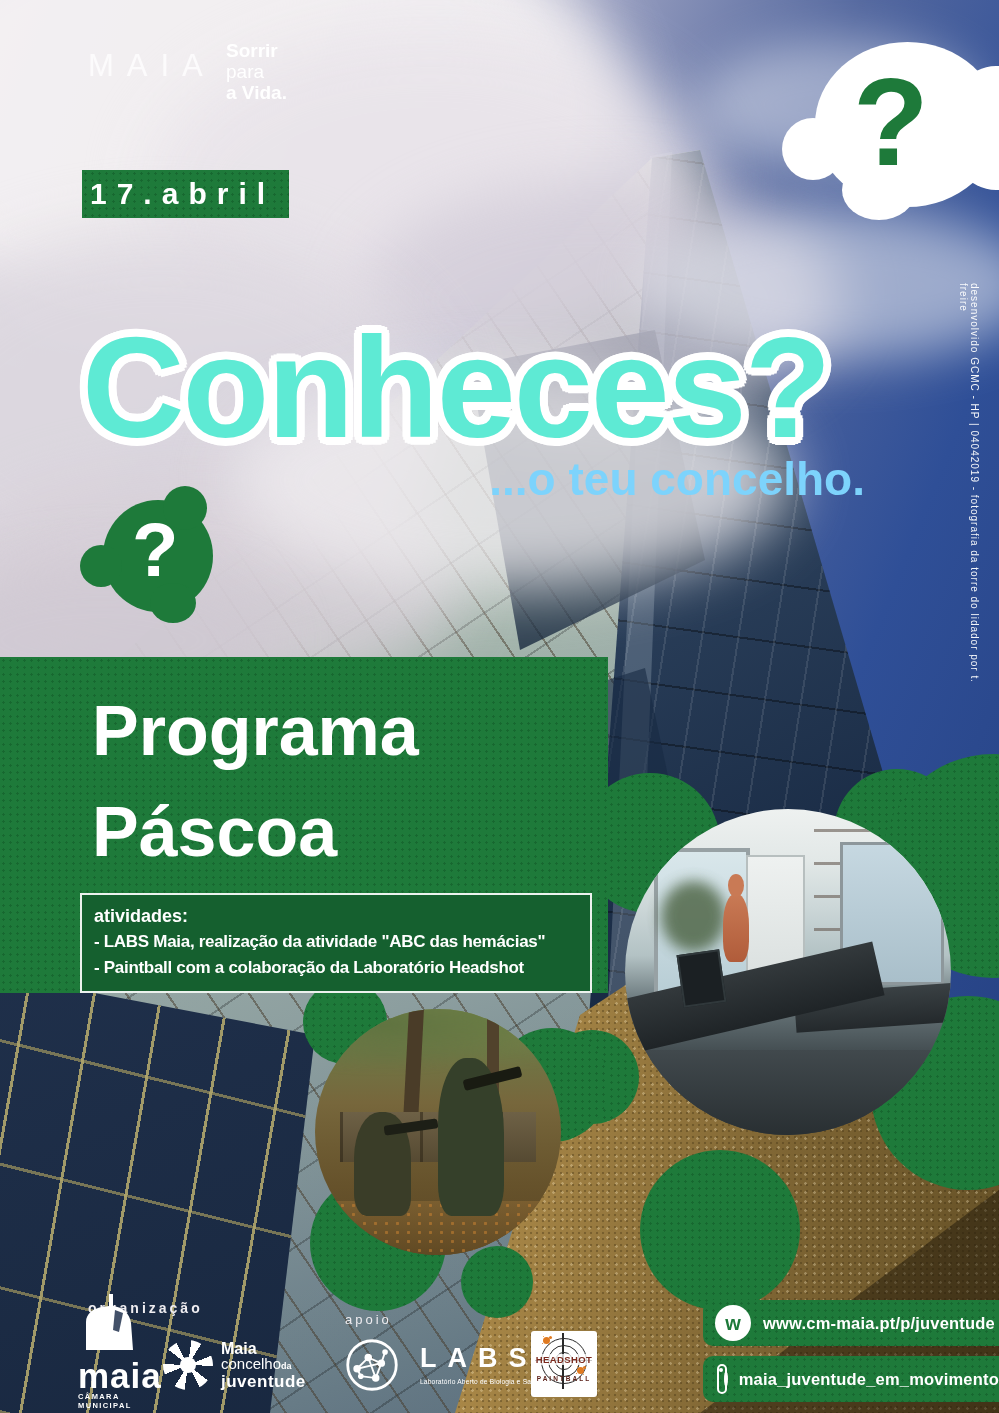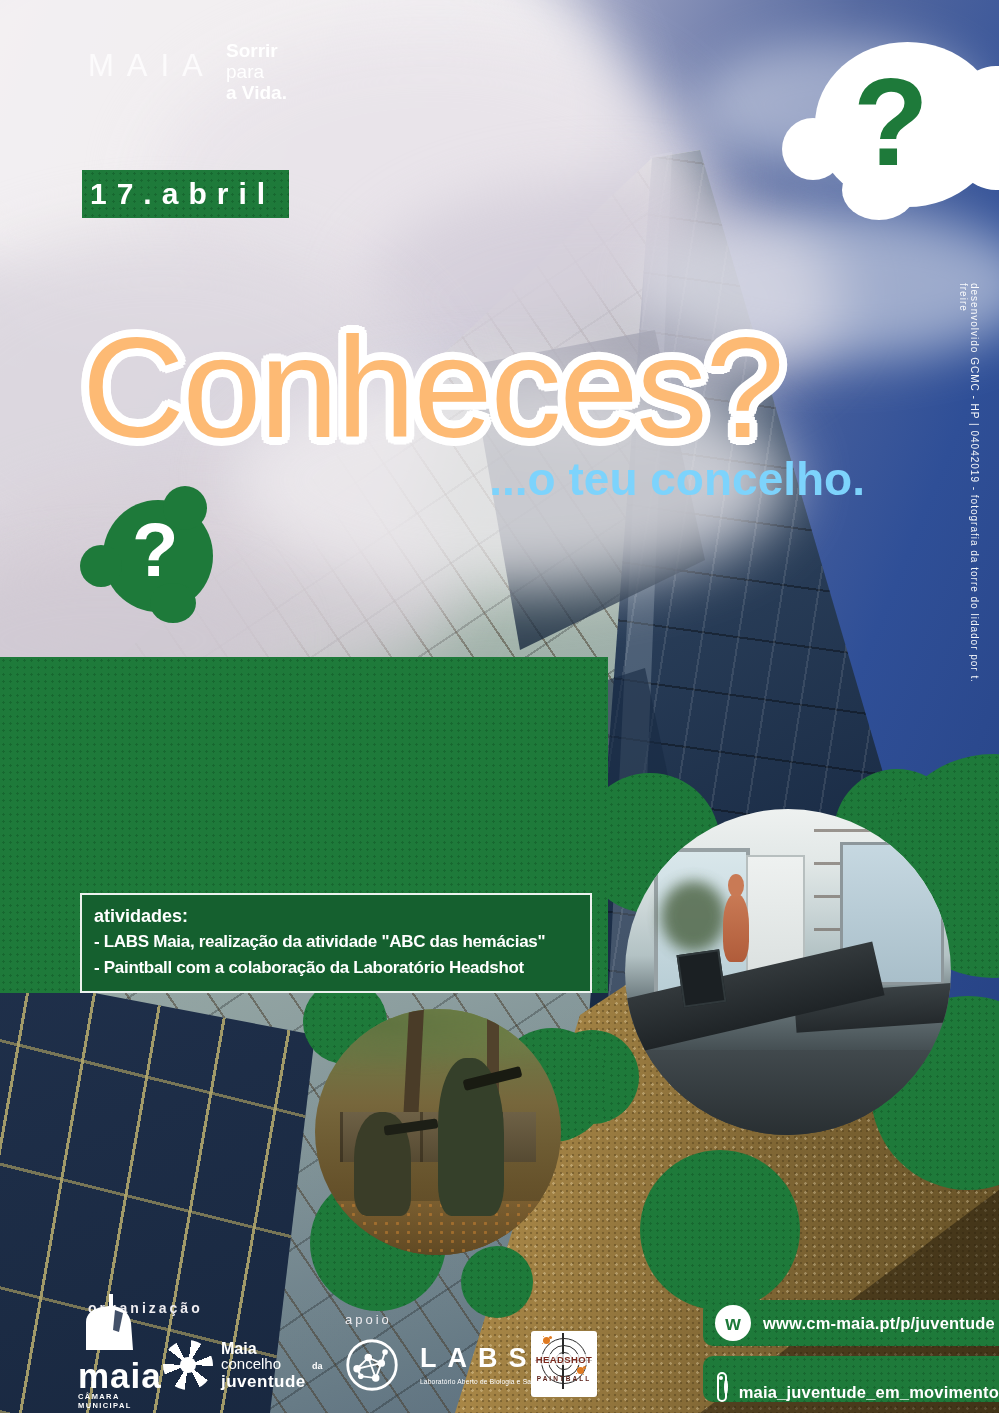--- a/index.html
+++ b/index.html
@@ -91,21 +91,21 @@
   .qb.white{background:#fff;}
   .qmark{position:absolute;font-weight:bold;line-height:1;}
 
   
   .brand-word{letter-spacing:13px;font-size:31px;color:#fdfcfd;font-weight:400;opacity:.95;}
   .tagline{font-size:19px;line-height:21px;color:#fff;}
   .tagline .b{font-weight:bold;}
   .date-badge{background-color:#1e7a3a;color:#fff;font-weight:bold;font-size:30px;letter-spacing:10px;
       padding:7px 14px 7px 8px;}
   .year{color:#1e7a3a;font-weight:bold;font-size:96px;letter-spacing:8px;line-height:1;}
-  .headline{color:#fdba74;font-weight:normal;font-size:142px;line-height:1.02;letter-spacing:-2px;}
+  .headline{color:#5eead4;font-weight:bold;font-size:142px;line-height:1.02;letter-spacing:-2px;}
   .subhead{color:#7dd3fc;font-weight:bold;font-size:46px;}
   .ow8{text-shadow:8px 0 0 #fff,-8px 0 0 #fff,0 8px 0 #fff,0 -8px 0 #fff,
       5.7px 5.7px 0 #fff,-5.7px 5.7px 0 #fff,5.7px -5.7px 0 #fff,-5.7px -5.7px 0 #fff,
       7.4px 3.1px 0 #fff,-7.4px 3.1px 0 #fff,7.4px -3.1px 0 #fff,-7.4px -3.1px 0 #fff,
       3.1px 7.4px 0 #fff,-3.1px 7.4px 0 #fff,3.1px -7.4px 0 #fff,-3.1px -7.4px 0 #fff;}
   .ow6{text-shadow:6px 0 0 #fff,-6px 0 0 #fff,0 6px 0 #fff,0 -6px 0 #fff,
       4.2px 4.2px 0 #fff,-4.2px 4.2px 0 #fff,4.2px -4.2px 0 #fff,-4.2px -4.2px 0 #fff,
       5.5px 2.3px 0 #fff,-5.5px 2.3px 0 #fff,5.5px -2.3px 0 #fff,-5.5px -2.3px 0 #fff,
       2.3px 5.5px 0 #fff,-2.3px 5.5px 0 #fff,2.3px -5.5px 0 #fff,-2.3px -5.5px 0 #fff;}
 
@@ -124,21 +124,21 @@
   
   .small-label{color:#efedf1;font-size:14px;letter-spacing:3px;}
   .maia-name{color:#fff;font-weight:bold;font-size:35px;line-height:32px;letter-spacing:1px;}
   .maia-sub{color:#fff;font-size:7.5px;letter-spacing:1.4px;font-weight:bold;}
   .pinwheel{width:50px;height:50px;border-radius:50%;
       background:repeating-conic-gradient(from 8deg,#fff 0 24deg,rgba(255,255,255,0) 24deg 60deg);position:relative;}
   .pinwheel::after{content:"";position:absolute;left:17px;top:17px;width:16px;height:16px;border-radius:50%;background:#fff;}
   .pel-text{color:#fff;line-height:15px;}
   .pel-l1{font-weight:bold;font-size:16px;}
   .pel-l2{font-size:15px;}
-  .pel-l2b{font-size:9px;font-weight:bold;padding-left:31px;}
+  .pel-l2b{font-size:9px;font-weight:bold;}
   .pel-l3{font-weight:bold;font-size:17px;letter-spacing:.5px;}
   .labs-name{color:#fff;font-weight:bold;font-size:27px;letter-spacing:11px;}
   .labs-sub{color:#fff;font-size:6.6px;letter-spacing:.2px;}
   .labs-div{color:rgba(210,220,232,.8);font-size:9px;}
   .labs-region{color:rgba(190,205,225,.9);font-size:9.5px;font-weight:bold;letter-spacing:1px;}
   .hs-box{position:absolute;left:531px;top:1331px;width:66px;height:66px;background:#fff;border-radius:3px;
       display:flex;align-items:center;justify-content:center;}
   .hs-target{position:absolute;left:10px;top:7px;width:44px;height:44px;border:1.6px solid #2a2a2a;border-radius:50%;}
   .hs-target::before{content:"";position:absolute;inset:6px;border:1.4px solid #2a2a2a;border-radius:50%;}
   .hs-target::after{content:"";position:absolute;inset:13px;border:1.3px solid #2a2a2a;border-radius:50%;}
@@ -222,20 +222,24 @@
       <div class="pb-wall"></div>
       <div class="pb-ground"></div>
       <div class="pb-p1"></div>
         <div class="pb-p2"></div>
       <div class="pb-gun1"></div>
         <div class="pb-gun2"></div>
     </div>
   </div>
 
   <div class="banner dots">
+    <div class="banner-title">
+      <div>Programa</div>
+      <div>Páscoa</div>
+    </div>
     <div class="act-box">
       <div class="act-label">atividades:</div>
       <div class="act-item">- LABS Maia, realização da atividade "ABC das hemácias"</div>
       <div class="act-item">- Paintball com a colaboração da Laboratório Headshot</div>
     </div>
   </div>
 
   <div class="abs brand-word" style="left:88px;top:48px;">MAIA</div>
   <div class="abs tagline" style="left:226px;top:40px;">
     <div class="b">Sorrir</div>
@@ -323,18 +327,18 @@
     <div class="hs-sub">PAINTBALL</div>
   </div>
 
   <div class="pill dots" style="top:1300px;">
     <div class="pill-icon-circle">
       <span>w</span>
     </div>
     <span class="pill-text">www.cm-maia.pt/p/juventude</span>
   </div>
 
-  <div class="pill dots" style="top:1356px;align-items:flex-end;">
+  <div class="pill dots" style="top:1356px;">
     <div class="ig"></div>
     <span class="pill-text">maia_juventude_em_movimento</span>
   </div>
 
 </div>
 
 </body></html>

